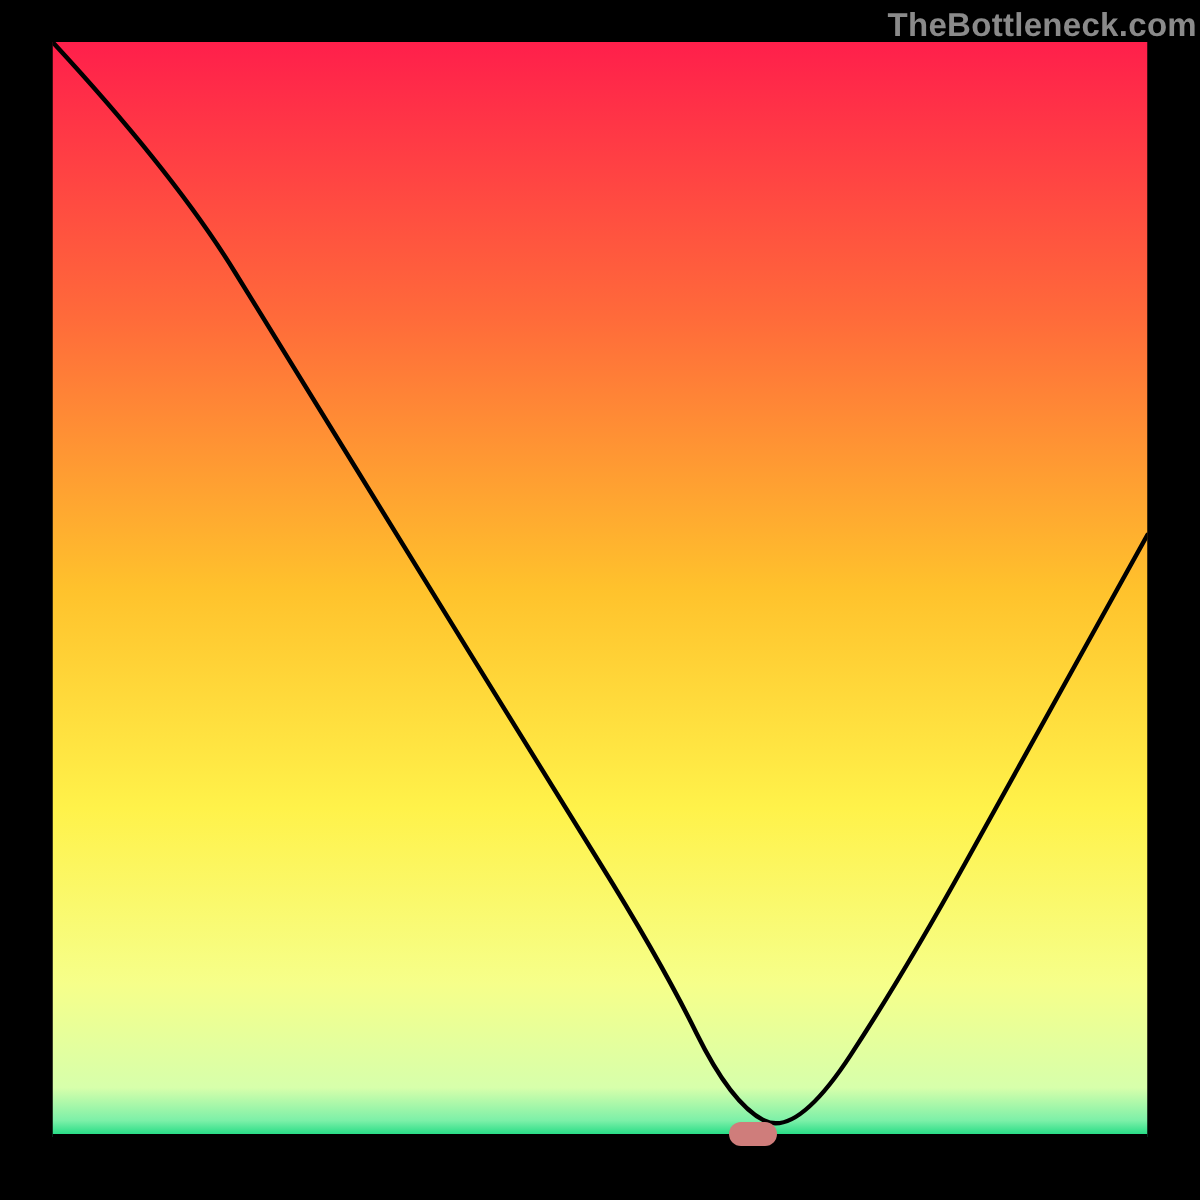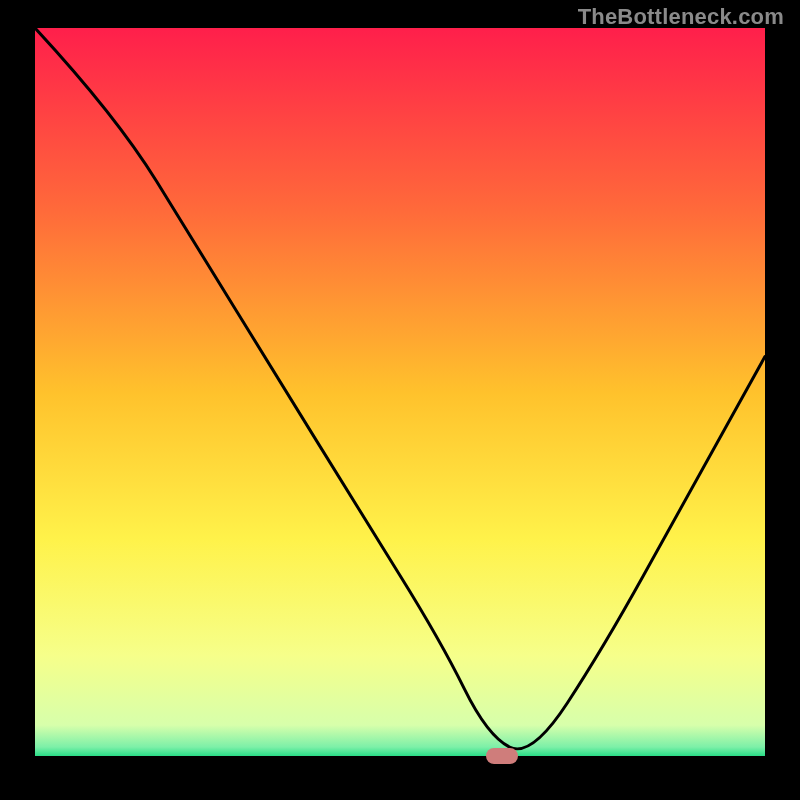--- a/index.html
+++ b/index.html
@@ -12,21 +12,21 @@
   }
   .frame {
     position: relative;
     width: 800px;
     height: 800px;
     background: #000;
   }
   .watermark {
     position: absolute;
     top: 4px;
-    right: 16px;
+    right: 2px;
     font-family: Arial, Helvetica, sans-serif;
     font-size: 22px;
     font-weight: 600;
     color: #8a8a8a;
     letter-spacing: 0.2px;
     pointer-events: none;
   }
   svg.plot {
     position: absolute;
     left: 35px;

